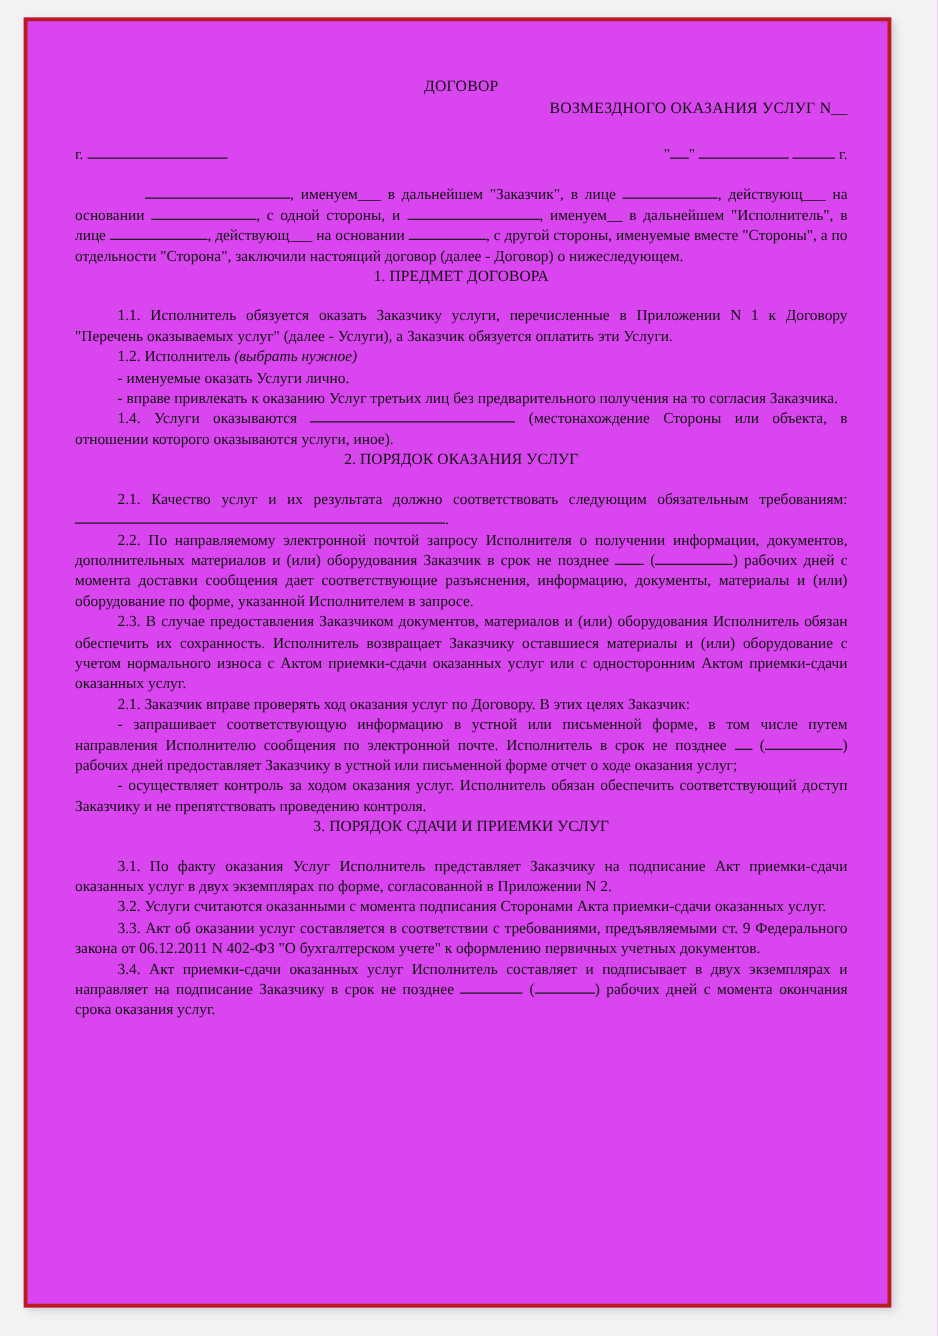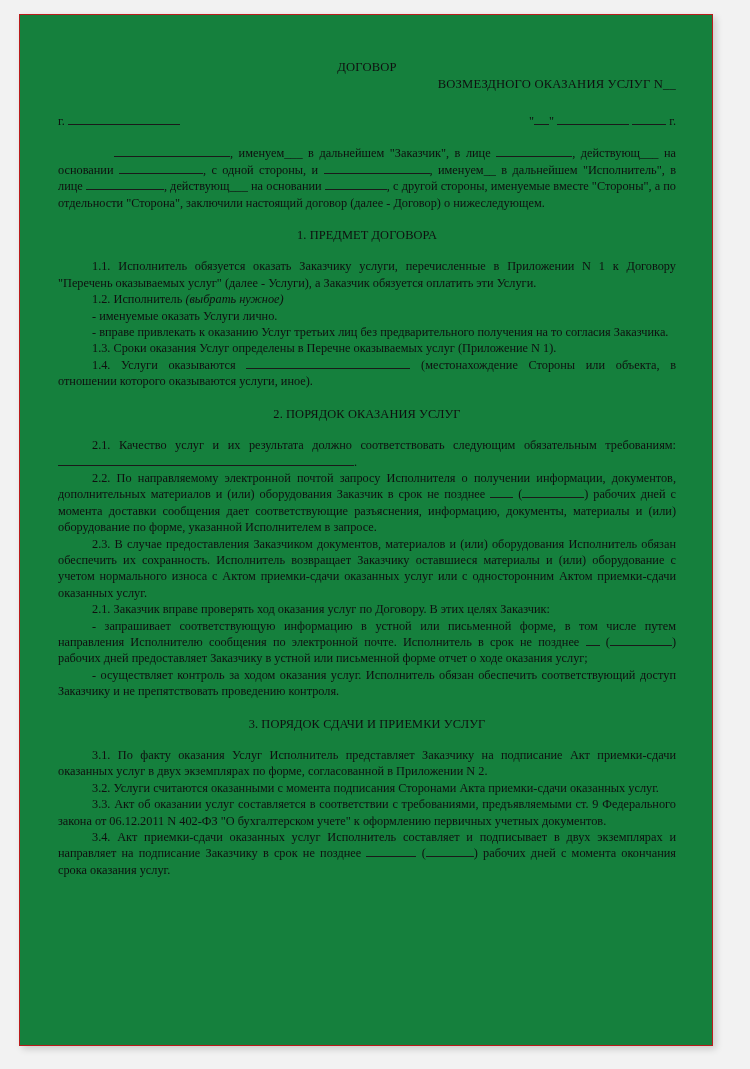--- a/index.html
+++ b/index.html
@@ -20,23 +20,23 @@
     height: 1069px;
     background: #f2f2f2;
     box-sizing: border-box;
   }
   #page-sheet {
     position: absolute;
     left: 19px;
     top: 14px;
     width: 694px;
     height: 1032px;
-    background: #15803d;
+    background: #d946ef;
     box-sizing: border-box;
-    border: 1px solid #b91c1c;
+    border: 3px solid #b91c1c;
     box-shadow: 3px 3px 7px rgba(0,0,0,0.16);
     overflow: hidden;
   }
   #page-body {
     position: absolute;
     left: 38px;
     top: 44px;
     width: 618px;
     font-size: 12.3px;
     line-height: 16.4px;
@@ -87,21 +87,21 @@
     text-indent: 34px;
   }
   p.para.noind { text-indent: 0; }
   p.dash { margin: 0; text-indent: 34px; }
 
   h2.section {
     text-align: center;
     font-size: 12.4px;
     font-weight: normal;
     line-height: 16.4px;
-    margin: 16px 0 15px 0;
+    margin: 0 0 15px 0;
     letter-spacing: 0.1px;
   }
   .gap-intro { height: 16px; }
   em.pick { font-style: italic; }
 </style>
 </head>
 <body>
 
 <div id="scan-backdrop">
   <div id="page-sheet">
@@ -122,21 +122,20 @@
       <p class="para noind">
         <span style="display:inline-block;width:56px"></span><span class="blank b-party1"></span><span>, именуем___ в дальнейшем "Заказчик", в лице</span> <span class="blank b-person"></span><span>, действующ___ на основании</span> <span class="blank b-basis"></span><span>, с одной стороны, и</span> <span class="blank b-party2"></span><span>, именуем__ в дальнейшем "Исполнитель", в лице</span> <span class="blank b-person2"></span><span>, действующ___ на основании</span> <span class="blank b-basis2"></span><span>, с другой стороны, именуемые вместе "Стороны", а по отдельности "Сторона", заключили настоящий договор (далее - Договор) о нижеследующем.</span>
       </p>
 
       <h2 class="section">1. ПРЕДМЕТ ДОГОВОРА</h2>
 
       <p class="para">1.1. Исполнитель обязуется оказать Заказчику услуги, перечисленные в Приложении N 1 к Договору "Перечень оказываемых услуг" (далее - Услуги), а Заказчик обязуется оплатить эти Услуги.</p>
       <p class="para"><span>1.2. Исполнитель</span> <em class="pick">(выбрать нужное)</em></p>
       <p class="dash">- именуемые оказать Услуги лично.</p>
       <p class="dash">- вправе привлекать к оказанию Услуг третьих лиц без предварительного получения на то согласия Заказчика.</p>
-      <p class="para">1.3. Сроки оказания Услуг определены в Перечне оказываемых услуг (Приложение N 1).</p>
       <p class="para"><span>1.4. Услуги оказываются</span> <span class="blank b-place"></span> <span>(местонахождение Стороны или объекта, в отношении которого оказываются услуги, иное).</span></p>
 
       <h2 class="section">2. ПОРЯДОК ОКАЗАНИЯ УСЛУГ</h2>
 
       <p class="para"><span>2.1. Качество услуг и их результата должно соответствовать следующим обязательным требованиям:</span> <span class="blank b-req"></span><span>.</span></p>
       <p class="para"><span>2.2. По направляемому электронной почтой запросу Исполнителя о получении информации, документов, дополнительных материалов и (или) оборудования Заказчик в срок не позднее</span> <span class="blank b-num"></span> <span>(</span><span class="blank b-numw"></span><span>) рабочих дней с момента доставки сообщения дает соответствующие разъяснения, информацию, документы, материалы и (или) оборудование по форме, указанной Исполнителем в запросе.</span></p>
       <p class="para">2.3. В случае предоставления Заказчиком документов, материалов и (или) оборудования Исполнитель обязан обеспечить их сохранность. Исполнитель возвращает Заказчику оставшиеся материалы и (или) оборудование с учетом нормального износа с Актом приемки-сдачи оказанных услуг или с односторонним Актом приемки-сдачи оказанных услуг.</p>
       <p class="para">2.1. Заказчик вправе проверять ход оказания услуг по Договору. В этих целях Заказчик:</p>
       <p class="dash"><span>- запрашивает соответствующую информацию в устной или письменной форме, в том числе путем направления Исполнителю сообщения по электронной почте. Исполнитель в срок не позднее</span> <span class="blank b-numsm"></span> <span>(</span><span class="blank b-numw"></span><span>) рабочих дней предоставляет Заказчику в устной или письменной форме отчет о ходе оказания услуг;</span></p>
       <p class="dash">- осуществляет контроль за ходом оказания услуг. Исполнитель обязан обеспечить соответствующий доступ Заказчику и не препятствовать проведению контроля.</p>

